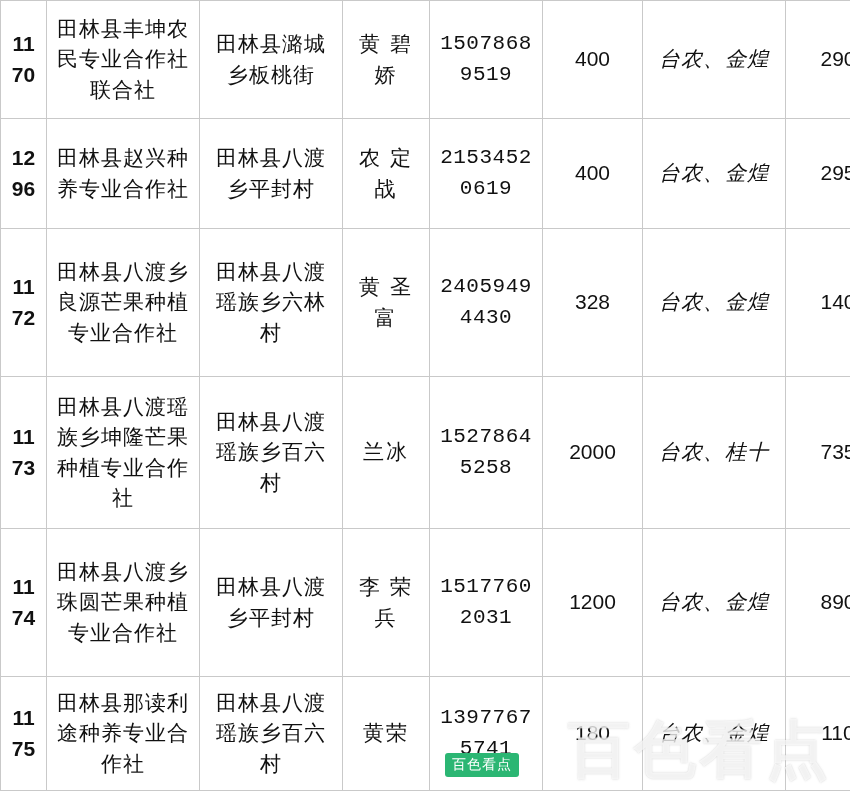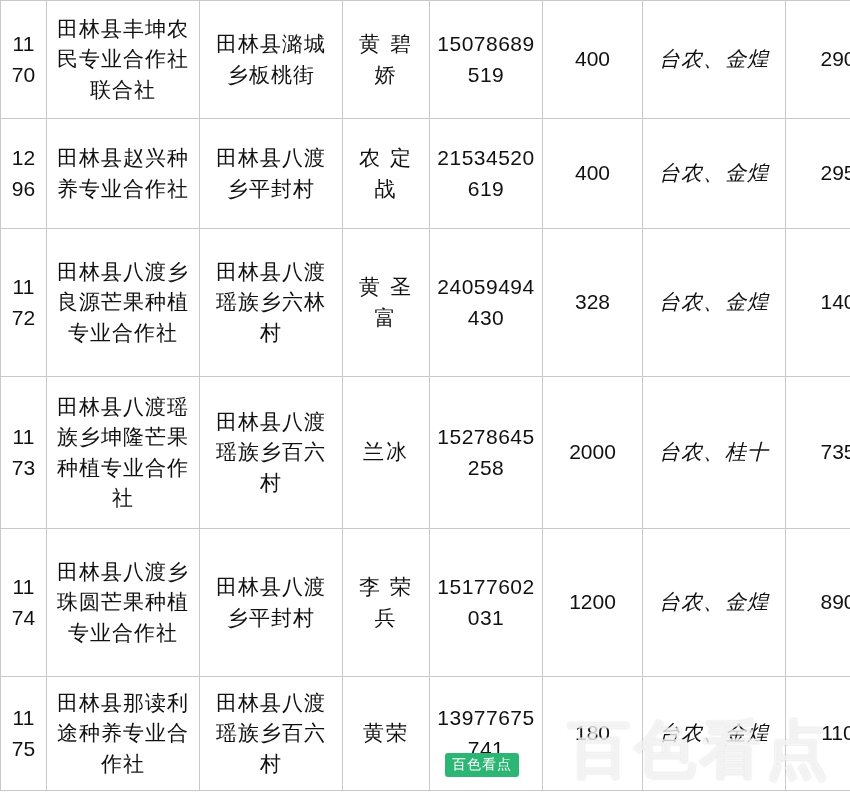--- a/index.html
+++ b/index.html
@@ -45,39 +45,41 @@
   col.c5 { width: 100px; }
   col.c6 { width: 143px; }
   col.c7 { width: 105px; }
 
   td.idx {
     font-size: 21px;
     letter-spacing: 0;
     line-height: 1.28;
     padding: 4px 2px;
     word-break: break-all;
+    font-weight: bold;
   }
   td.name {
     text-align: center;
     letter-spacing: 1px;
     margin-top: 33px;
   }
   td.addr {
     text-align: center;
     letter-spacing: 1px;
   }
   td.person {
     text-align: center;
     letter-spacing: 2px;
   }
   td.phone {
     text-align: center;
     word-break: break-all;
     letter-spacing: 0.5px;
     line-height: 1.4;
+    font-family: Liberation Mono, monospace;
   }
   td.num {
     text-align: center;
   }
   td.variety {
     text-align: center;
     letter-spacing: 1px;
     font-style: italic;
   }
   td.amount {

